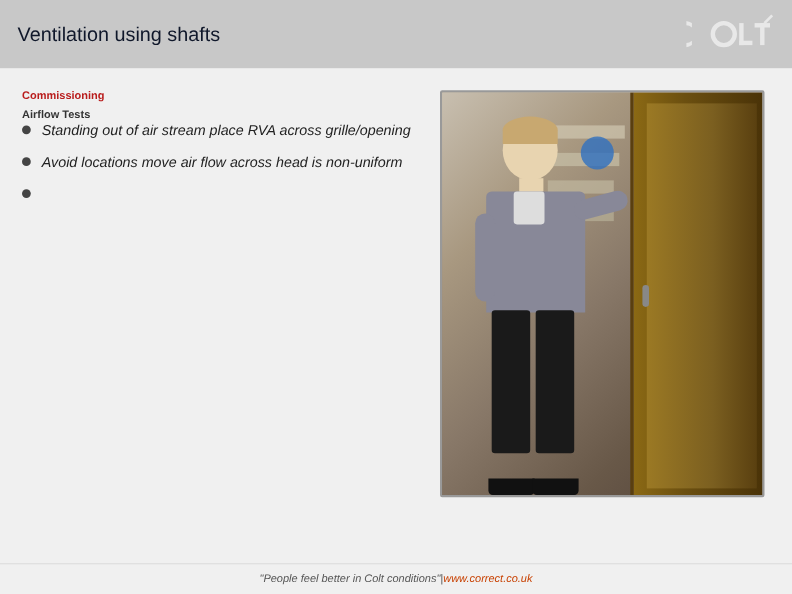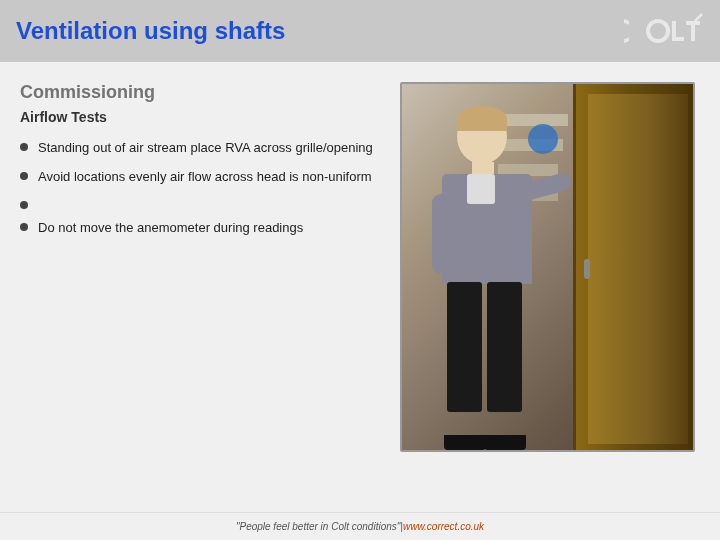--- a/index.html
+++ b/index.html
@@ -16,23 +16,23 @@
     .header {
       background: #c8c8c8;
       padding: 10px 16px;
       display: flex;
       align-items: center;
       justify-content: space-between;
       height: 62px;
     }
 
     .header-title {
-      font-size: 24px;
-      font-weight: bold;
-      color: #1d4ed8;
+      font-size: 18px;
+      font-weight: normal;
+      color: #0f172a;
     }
 
     .logo {
       display: flex;
       align-items: center;
     }
 
     .logo-svg {
       width: 80px;
       height: 40px;
@@ -43,36 +43,36 @@
       padding: 20px 20px 10px 20px;
       height: 460px;
     }
 
     .left-panel {
       flex: 1;
       padding-right: 20px;
     }
 
     .section-label {
-      font-size: 18px;
+      font-size: 10px;
       font-weight: bold;
-      color: #737373;
+      color: #b91c1c;
       margin-bottom: 6px;
     }
 
     .section-sublabel {
-      font-size: 14px;
+      font-size: 10px;
       font-weight: bold;
       color: #333;
-      margin-bottom: 14px;
     }
 
     .bullet-list {
       list-style: none;
       padding: 0;
+      font-style: italic;
     }
 
     .bullet-list li {
       display: flex;
       align-items: flex-start;
       margin-bottom: 10px;
       font-size: 13px;
       color: #222;
       line-height: 1.45;
     }
@@ -184,28 +184,24 @@
     <div class="section-label">Commissioning</div>
     <div class="section-sublabel">Airflow Tests</div>
 
     <ul class="bullet-list">
       <li>
         <span class="bullet-dot"></span>
         <span>Standing out of air stream place RVA across grille/opening</span>
       </li>
       <li>
         <span class="bullet-dot"></span>
-        <span>Avoid locations evenly air flow across head is non-uniform</span>
+        <span>Avoid locations move air flow across head is non-uniform</span>
       </li>
       <li>
         <span class="bullet-dot"></span>
-      </li>
-      <li>
-        <span class="bullet-dot"></span>
-        <span>Do not move the anemometer during readings</span>
       </li>
     </ul>
   </div>
 
   <div class="right-panel">
     <div class="photo-frame">
       <div class="photo-inner">
 
         <div style="position:absolute;top:0;left:0;right:0;bottom:0;background:linear-gradient(135deg,#c8bfb0 0%,#a89880 25%,#887868 50%,#685848 75%,#504038 100%);"></div>
 

